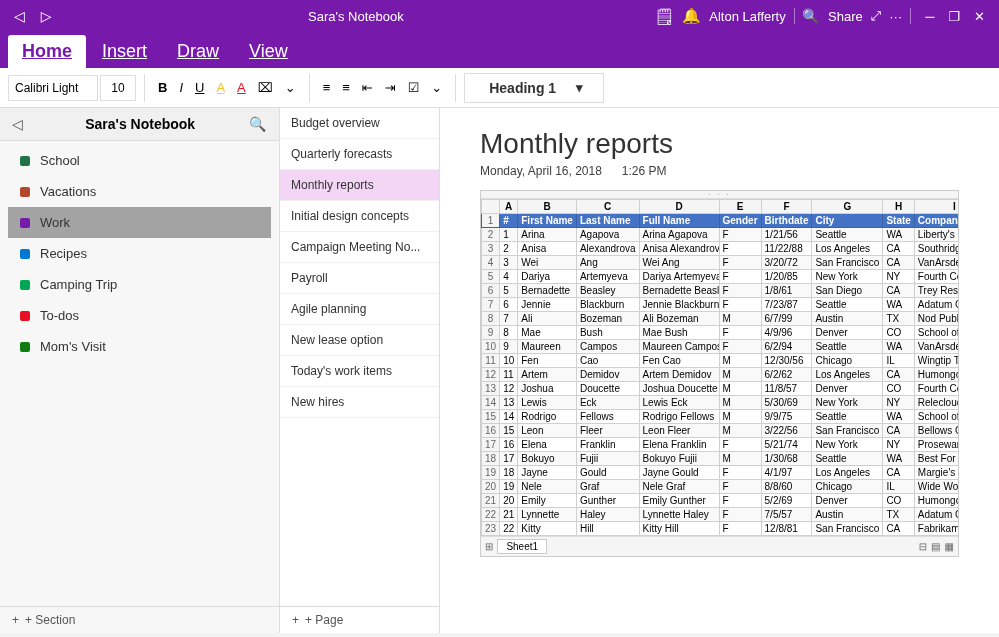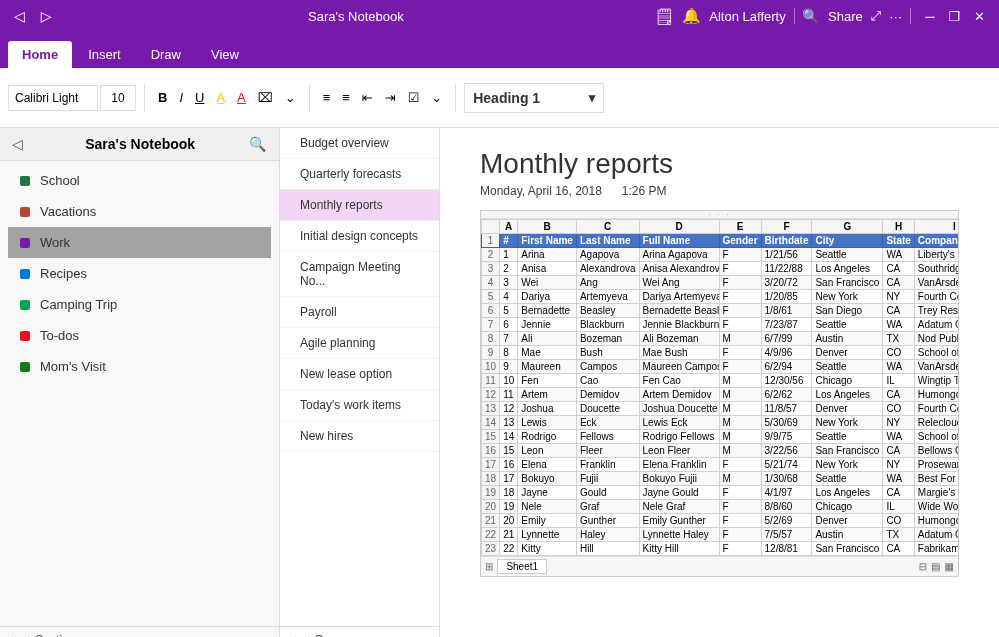--- a/index.html
+++ b/index.html
@@ -28,48 +28,48 @@
 
     
     .ribbon-tabs {
       background: #7719aa;
       display: flex;
       align-items: flex-end;
       padding: 0 8px;
       height: 36px;
     }
     .ribbon-tab {
-      color: white; font-size: 13px; padding: 6px 14px; cursor: pointer; border-radius: 3px 3px 0 0; margin-right: 2px;
+      color: white; font-size: 18px; padding: 6px 14px; cursor: pointer; border-radius: 3px 3px 0 0; margin-right: 2px; text-decoration: underline;
     }
     .ribbon-tab.active { background: white; color: #7719aa; font-weight: 600; }
 
     
     .toolbar {
       background: white;
       border-bottom: 1px solid #ddd;
-      height: 60px;
+      height: 40px;
       display: flex;
       align-items: center;
       padding: 0 8px;
       gap: 4px;
     }
     .toolbar-group { display: flex; align-items: center; gap: 2px; }
     .toolbar-sep { width: 1px; height: 28px; background: #ddd; margin: 0 4px; }
     .font-name { border: 1px solid #ddd; padding: 2px 6px; font-size: 12px; width: 90px; height: 26px; }
     .font-size { border: 1px solid #ddd; padding: 2px 4px; font-size: 12px; width: 36px; height: 26px; text-align: center; }
     .tb-btn {
       background: none; border: none; cursor: pointer; padding: 3px 5px; border-radius: 2px; font-size: 13px; height: 26px; display: flex; align-items: center;
     }
     .tb-btn.bold { font-weight: bold; }
     .tb-btn.italic { font-style: italic; }
     .tb-btn.underline { text-decoration: underline; }
     .heading-box {
       display: flex; align-items: center; border: 1px solid #ddd; padding: 2px 8px; height: 30px; min-width: 140px; gap: 4px; cursor: pointer;
     }
-    .heading-box span { font-size: 13px; font-weight: bold; color: #333; }
+    .heading-box span { font-size: 13px; font-weight: bold; color: #333; margin-left: 16px; }
     .heading-dropdown { color: #666; font-size: 11px; margin-left: auto; }
 
     
     .main-layout { display: flex; height: calc(637px - 32px - 36px - 44px); }
 
     
     .sidebar { width: 280px; background: #f7f7f7; border-right: 1px solid #ddd; display: flex; flex-direction: column; }
     .sidebar-header { display: flex; align-items: center; padding: 8px 12px; background: #f0f0f0; border-bottom: 1px solid #ddd; }
     .sidebar-collapse { background: none; border: none; font-size: 14px; cursor: pointer; margin-right: 8px; color: #555; }
     .sidebar-title { font-size: 14px; font-weight: 600; flex: 1; text-align: center; }
@@ -79,21 +79,21 @@
     .sidebar-sections { padding: 4px 8px; }
     .section-item {
       display: flex; align-items: center; padding: 8px 12px; cursor: pointer; font-size: 13px; color: #333;
     }
     .section-item.active { background: #a3a3a3; }
     .section-dot { width: 10px; height: 10px; border-radius: 2px; margin-right: 10px; flex-shrink: 0; }
 
     
     .pages-panel { width: 160px; border-right: 1px solid #ddd; background: white; display: flex; flex-direction: column; overflow-y: auto; }
     .page-item {
-      padding: 8px 20px; font-size: 12px; cursor: pointer; color: #333; border-bottom: 1px solid #f0f0f0;
+      padding: 8px 11px; font-size: 12px; cursor: pointer; color: #333; border-bottom: 1px solid #f0f0f0;
     }
     .page-item.active { background: #f3d6f5; font-weight: 500; }
 
     
     .content { flex: 1; background: white; overflow-y: auto; padding: 20px 40px; }
     .page-title { font-size: 28px; font-weight: 300; color: #333; margin-bottom: 4px; }
     .page-meta { color: #404040; font-size: 12px; margin-bottom: 12px; display: flex; gap: 20px; }
     .page-link { color: #7719aa; font-size: 13px; text-decoration: none; display: block; margin-bottom: 12px; }
 
     

